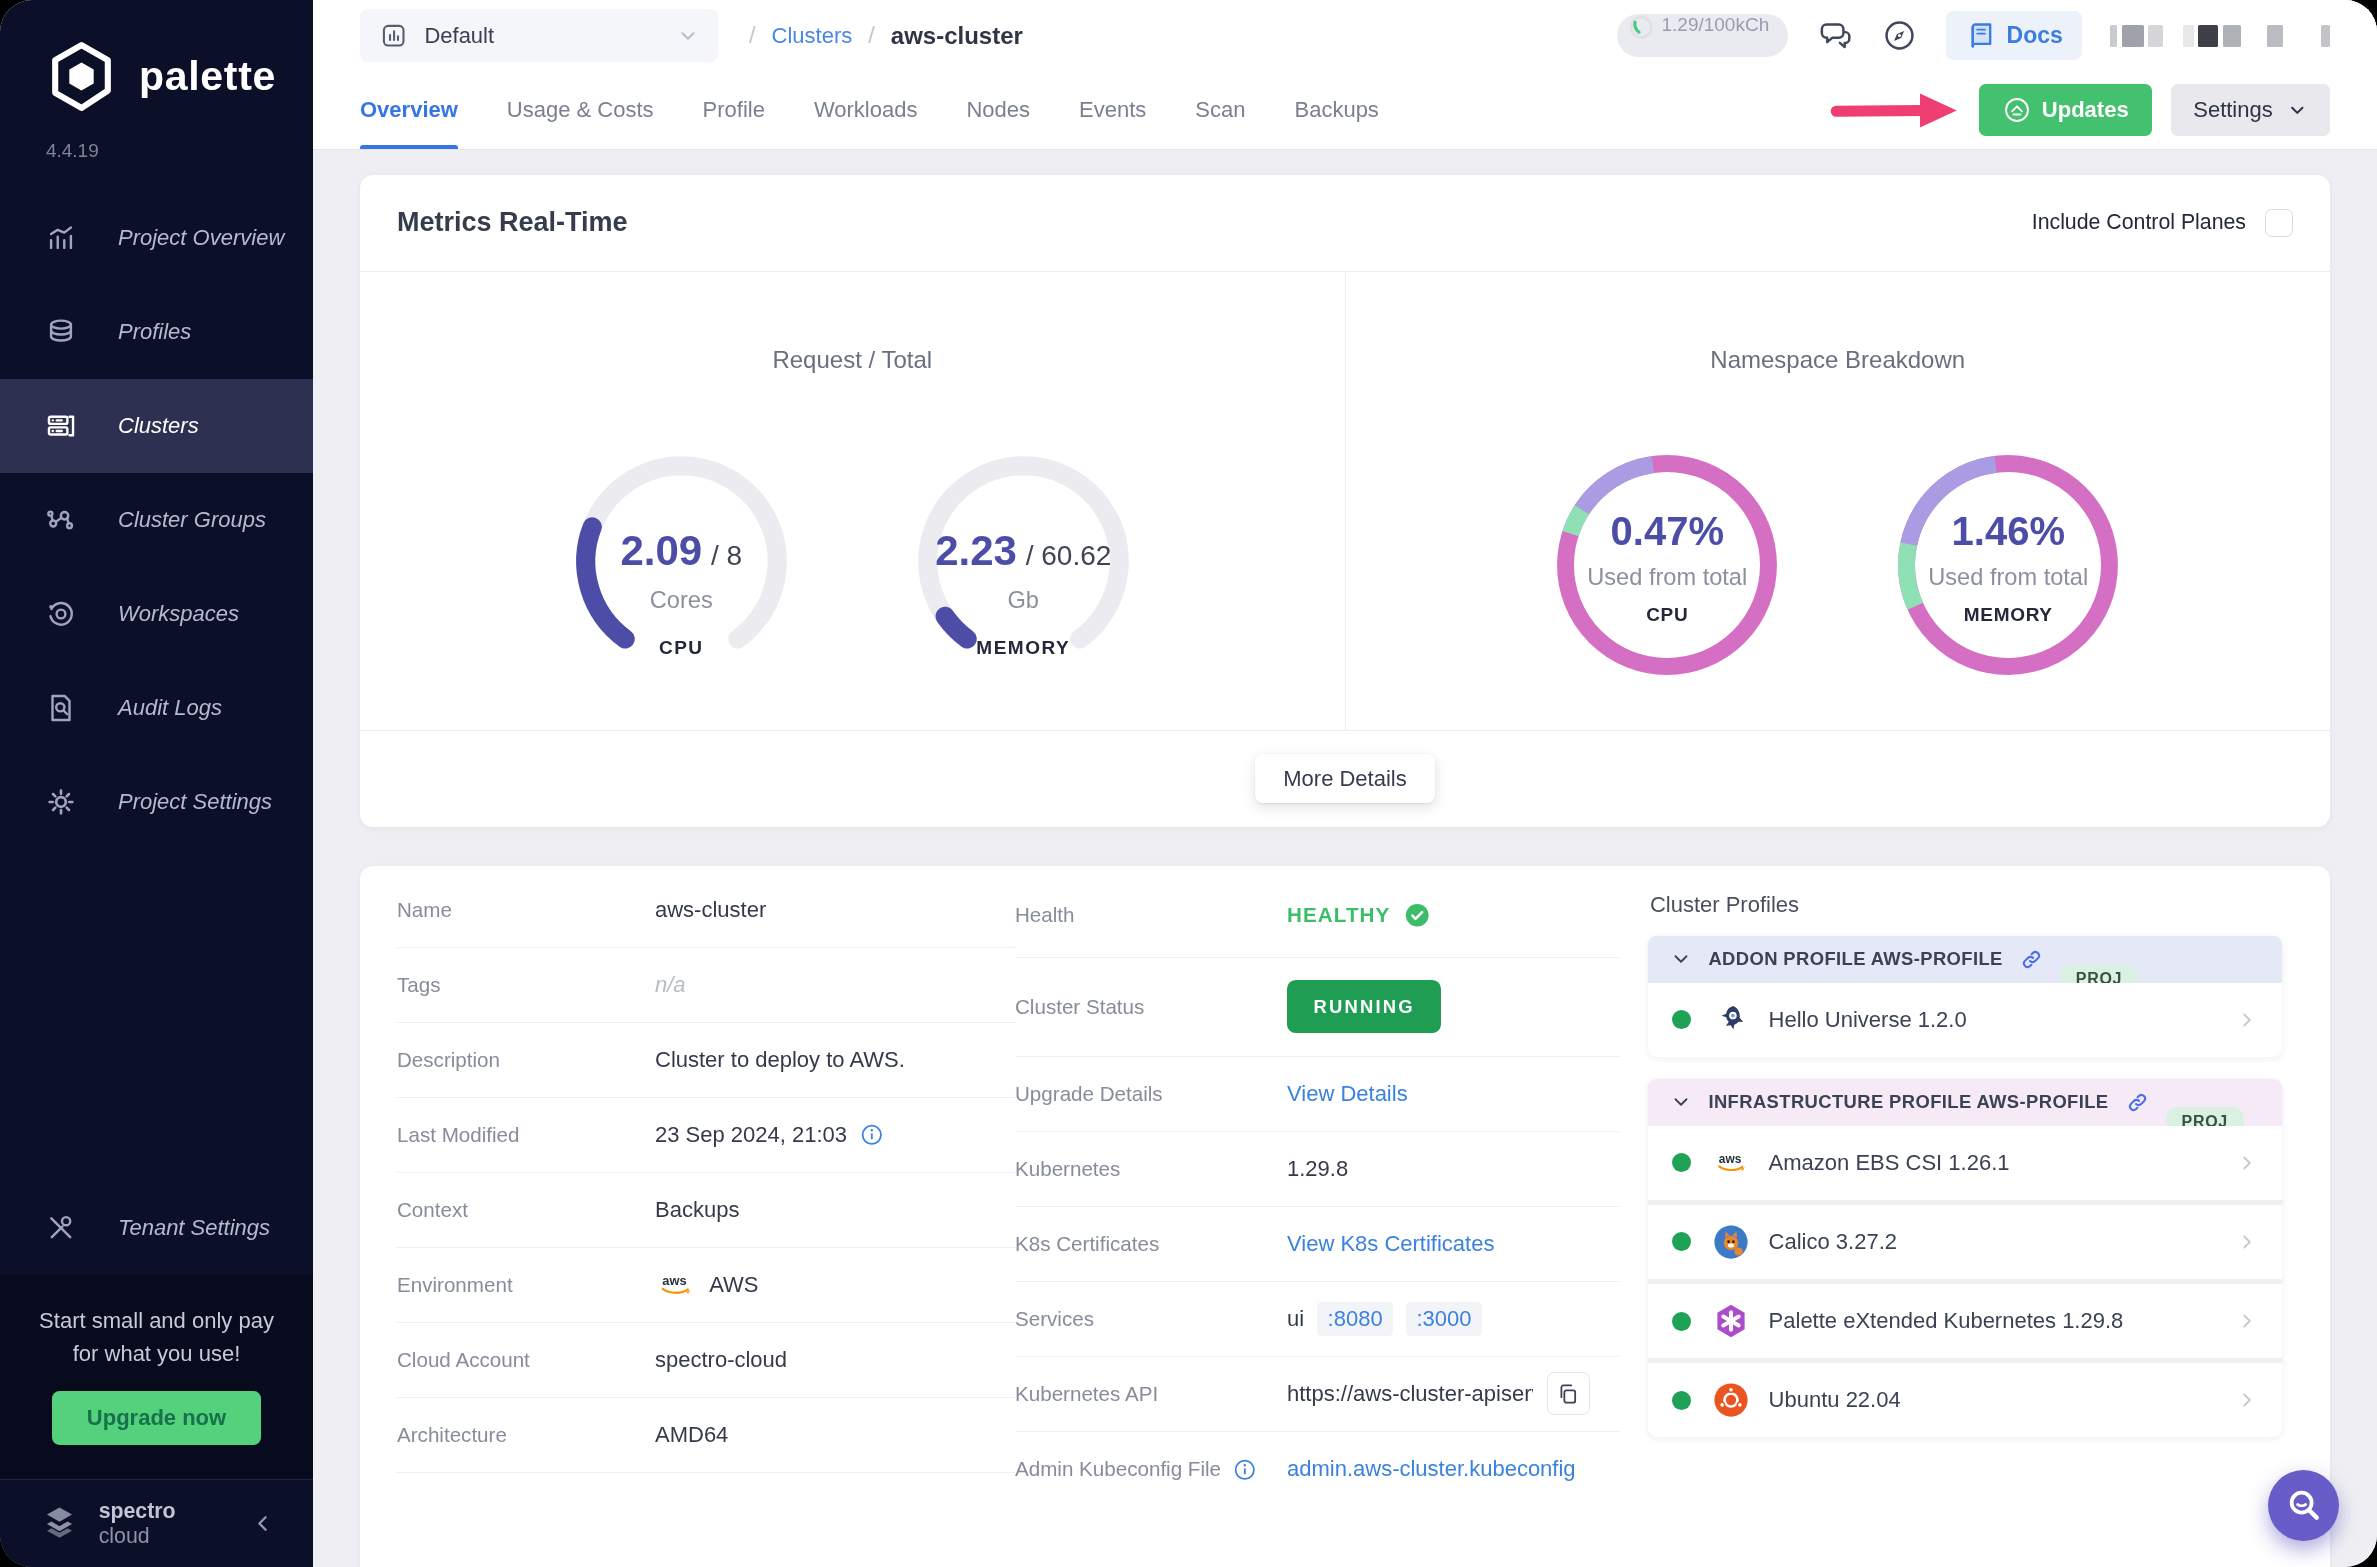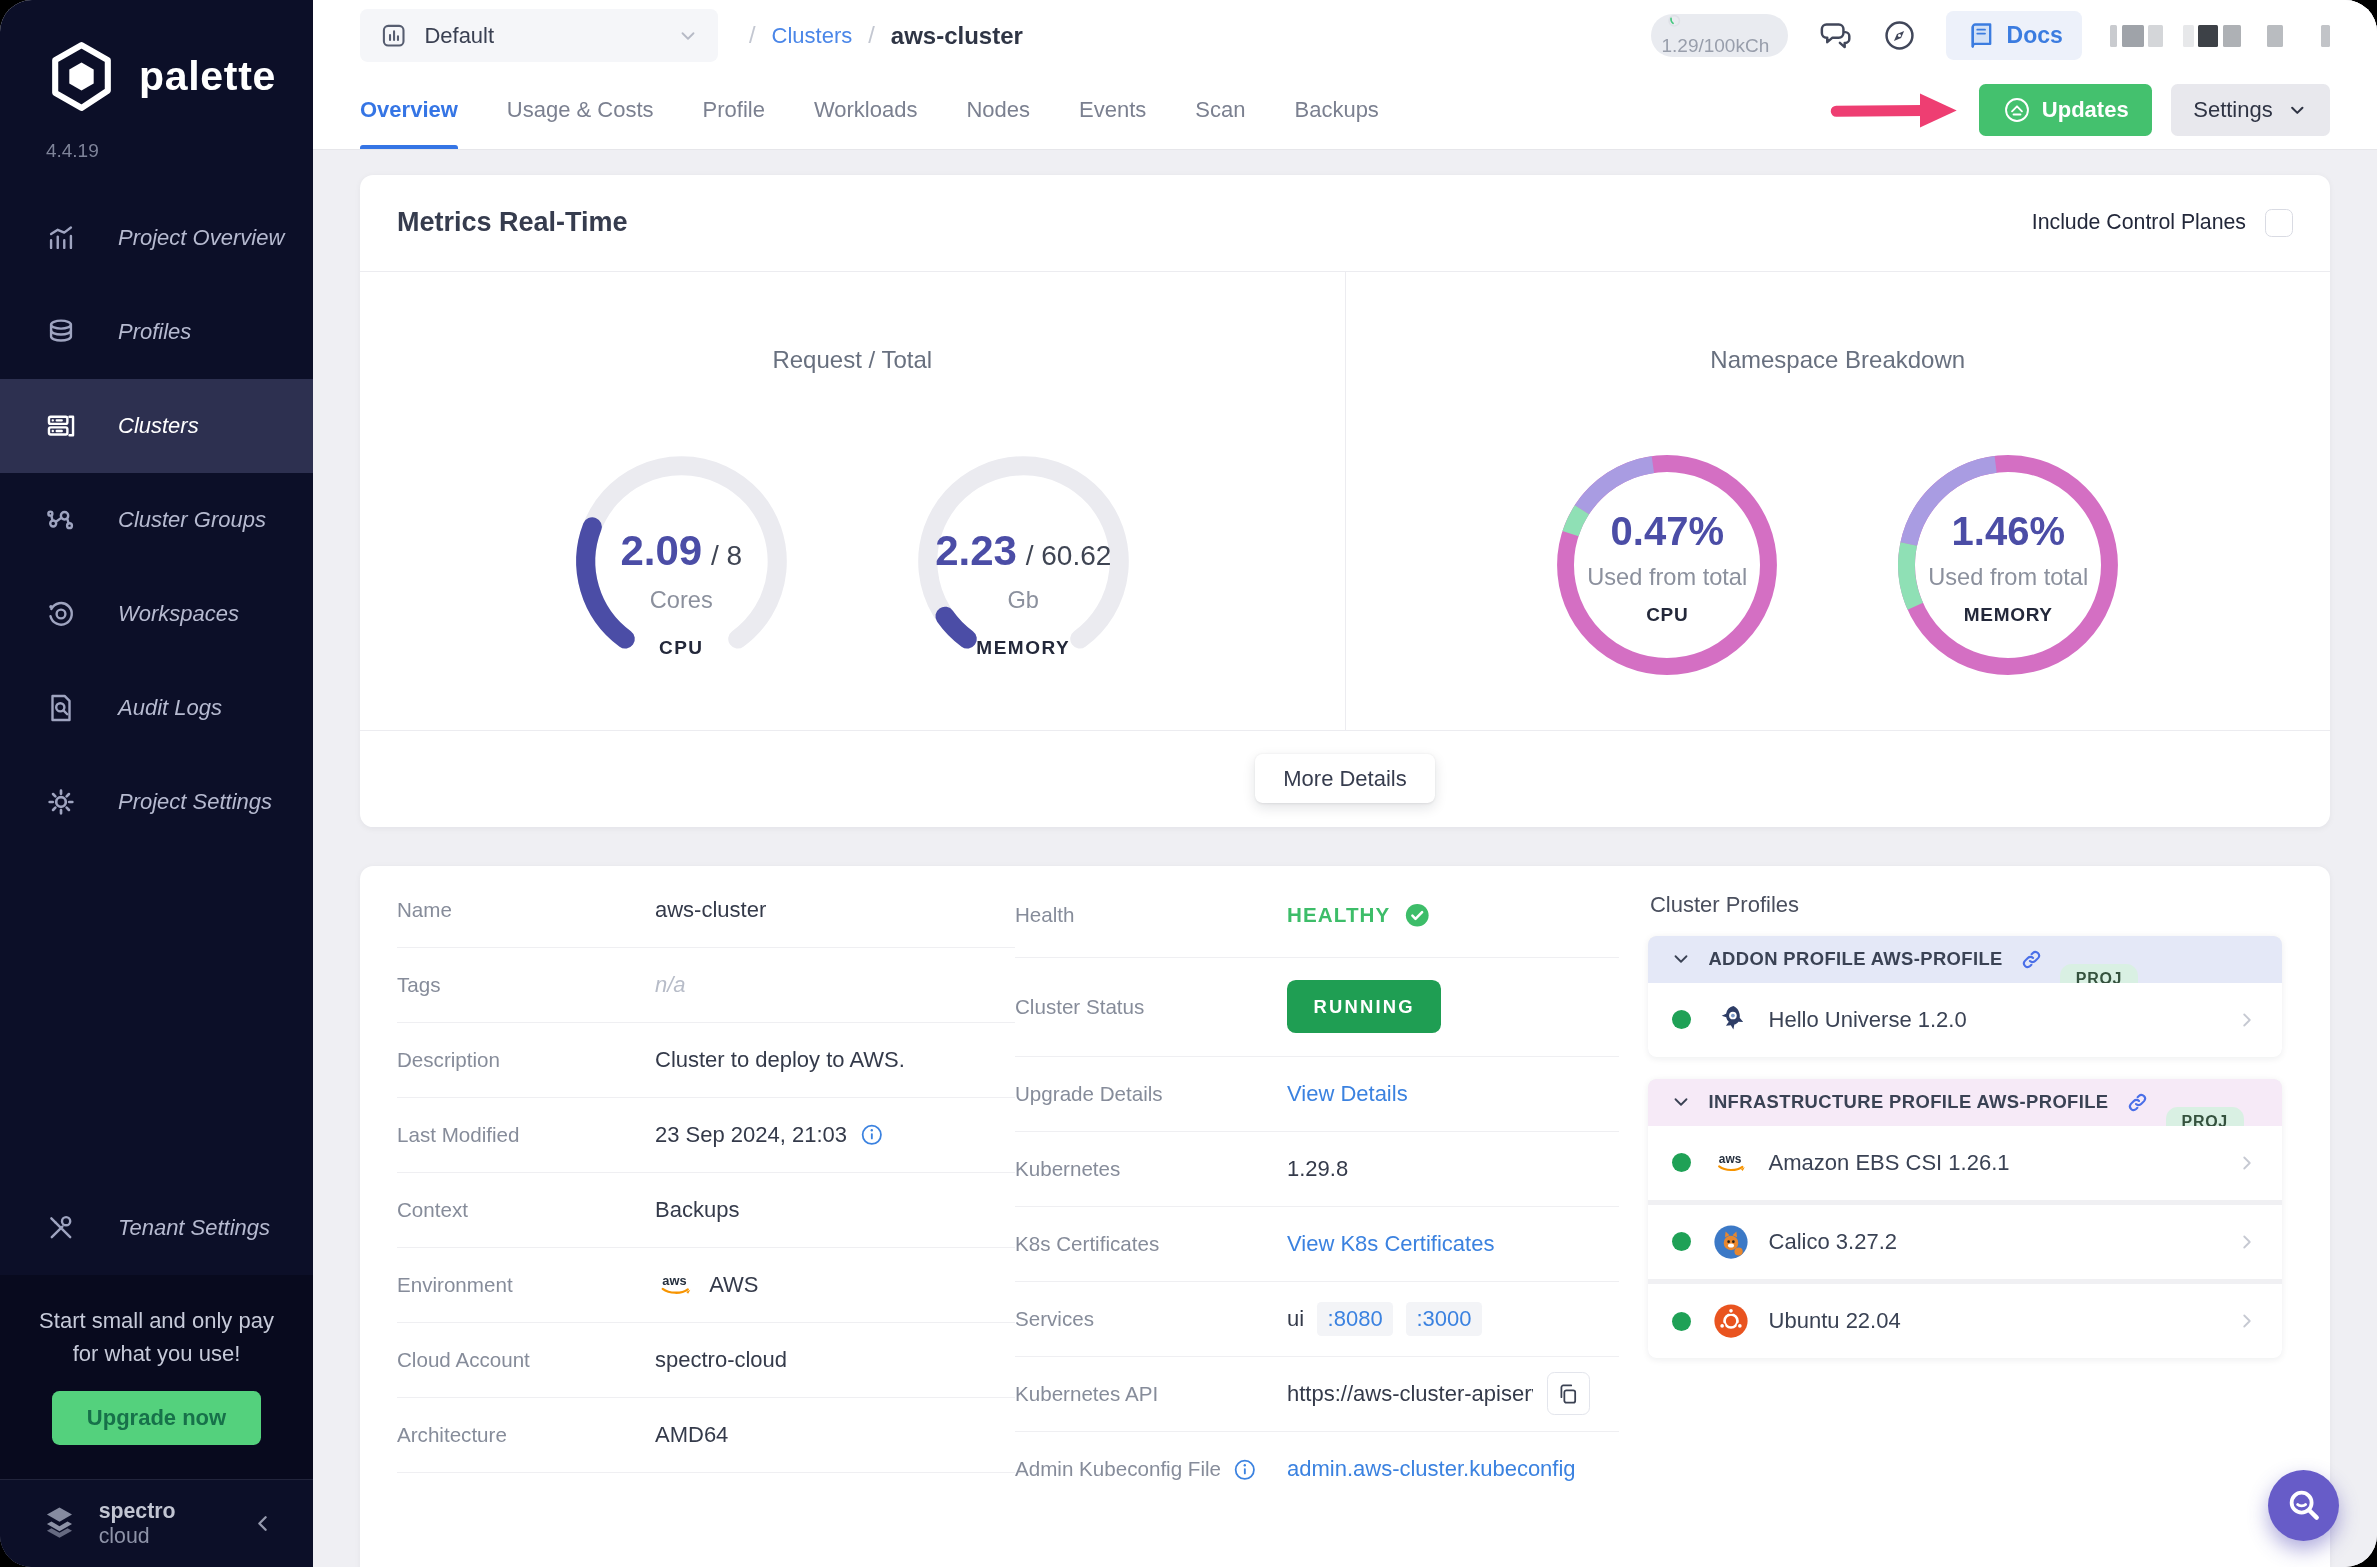--- a/index.html
+++ b/index.html
@@ -34,21 +34,21 @@
   .topbar { height:71px; background:#fff; display:flex; align-items:center; padding:0 47px; }
   .proj-select { width:358px; height:53px; background:#f5f6f9; border-radius:7.4px; display:flex; align-items:center; padding:0 19px; gap:16px; cursor:pointer; }
   .proj-select svg.box { width:29.4px; height:29.4px; color:#565d70; }
   .proj-label { font-size:22px; color:#3a4052; }
   .proj-chev { margin-left:auto; width:22px; height:22px; color:#b6bac6; }
   .crumbs { display:flex; align-items:center; gap:16px; margin-left:31px; }
   .crumb-sep { font-size:23.6px; color:#c3c7d1; }
   .crumb-link { font-size:22px; color:#4a86e8; cursor:pointer; }
   .crumb-cur { font-size:24px; color:#2f3545; font-weight:600; }
   .top-right { margin-left:auto; display:flex; align-items:center; gap:28px; }
-  .usage-pill { height:43px; border-radius:22px; background:#e9ebf0; display:flex; align-items:flex-start; gap:7.4px; padding:0 19px 0 10.3px; font-size:19px; color:#989eab; cursor:pointer;flex-direction:column; }
+  .usage-pill { height:43px; border-radius:22px; background:#e9ebf0; display:flex; align-items:flex-start; gap:7.4px; padding:0 19px 0 10.3px; font-size:19px; color:#989eab; cursor:pointer; }
   .usage-pill svg { width:26.5px; height:26.5px; }
   .tb-icon { width:37px; height:37px; color:#41475a; cursor:pointer; }
   .docs-btn { height:49px; background:#edf1fa; border-radius:7.4px; display:flex; align-items:center; gap:10.3px; padding:0 19px; cursor:pointer; border:none; font-family:inherit; }
   .docs-btn svg { width:31px; height:31px; }
   .docs-label { font-size:23px; color:#3b7ce0; font-weight:600; }
   .redacted { display:flex; align-items:center; gap:4.4px; }
   .redacted i { display:block; height:22px; border-radius:1.5px; }
 
   .tabsrow { height:79px; background:#fff; border-bottom:0.7px solid #e6e6ea; display:flex; align-items:center; padding:0 47px; }
   .tabs { display:flex; align-items:stretch; gap:49px; height:100%; }
@@ -601,20 +601,35 @@
                     <circle cx="16.8" cy="18" r="2.6" fill="#e8872e"></circle>
                   </svg>
                 <span class="pname">Calico 3.27.2</span>
                 <svg class="chevr" viewBox="0 0 24 24" fill="none" stroke="currentColor" stroke-width="2" stroke-linecap="round" stroke-linejoin="round">
                     <path d="M9 6l6 6-6 6"></path>
                   </svg>
               </div>
               <div class="prow">
                 <span class="pdot"></span>
                 <svg class="picon" viewBox="0 0 24 24">
+                    <path d="M12 1.8l8.6 5v10.4l-8.6 5-8.6-5V6.8z" fill="#ab4ccd"></path>
+                    <g stroke="#fff" stroke-width="2.5" stroke-linecap="round">
+                      <path d="M12 6.4v11.2"></path>
+                      <path d="M7.1 9.2l9.8 5.6"></path>
+                      <path d="M16.9 9.2l-9.8 5.6"></path>
+                    </g>
+                  </svg>
+                <span class="pname">Palette eXtended Kubernetes 1.29.8</span>
+                <svg class="chevr" viewBox="0 0 24 24" fill="none" stroke="currentColor" stroke-width="2" stroke-linecap="round" stroke-linejoin="round">
+                    <path d="M9 6l6 6-6 6"></path>
+                  </svg>
+              </div>
+              <div class="prow">
+                <span class="pdot"></span>
+                <svg class="picon" viewBox="0 0 24 24">
                     <circle cx="12" cy="12" r="10.5" fill="#e95420"></circle>
                     <circle cx="12" cy="12" r="4.1" fill="none" stroke="#fff" stroke-width="1.7"></circle>
                     <circle cx="12" cy="5.6" r="1.6" fill="#fff" stroke="#e95420" stroke-width=".9"></circle>
                     <circle cx="6.4" cy="15.1" r="1.6" fill="#fff" stroke="#e95420" stroke-width=".9"></circle>
                     <circle cx="17.6" cy="15.1" r="1.6" fill="#fff" stroke="#e95420" stroke-width=".9"></circle>
                   </svg>
                 <span class="pname">Ubuntu 22.04</span>
                 <svg class="chevr" viewBox="0 0 24 24" fill="none" stroke="currentColor" stroke-width="2" stroke-linecap="round" stroke-linejoin="round">
                     <path d="M9 6l6 6-6 6"></path>
                   </svg>

